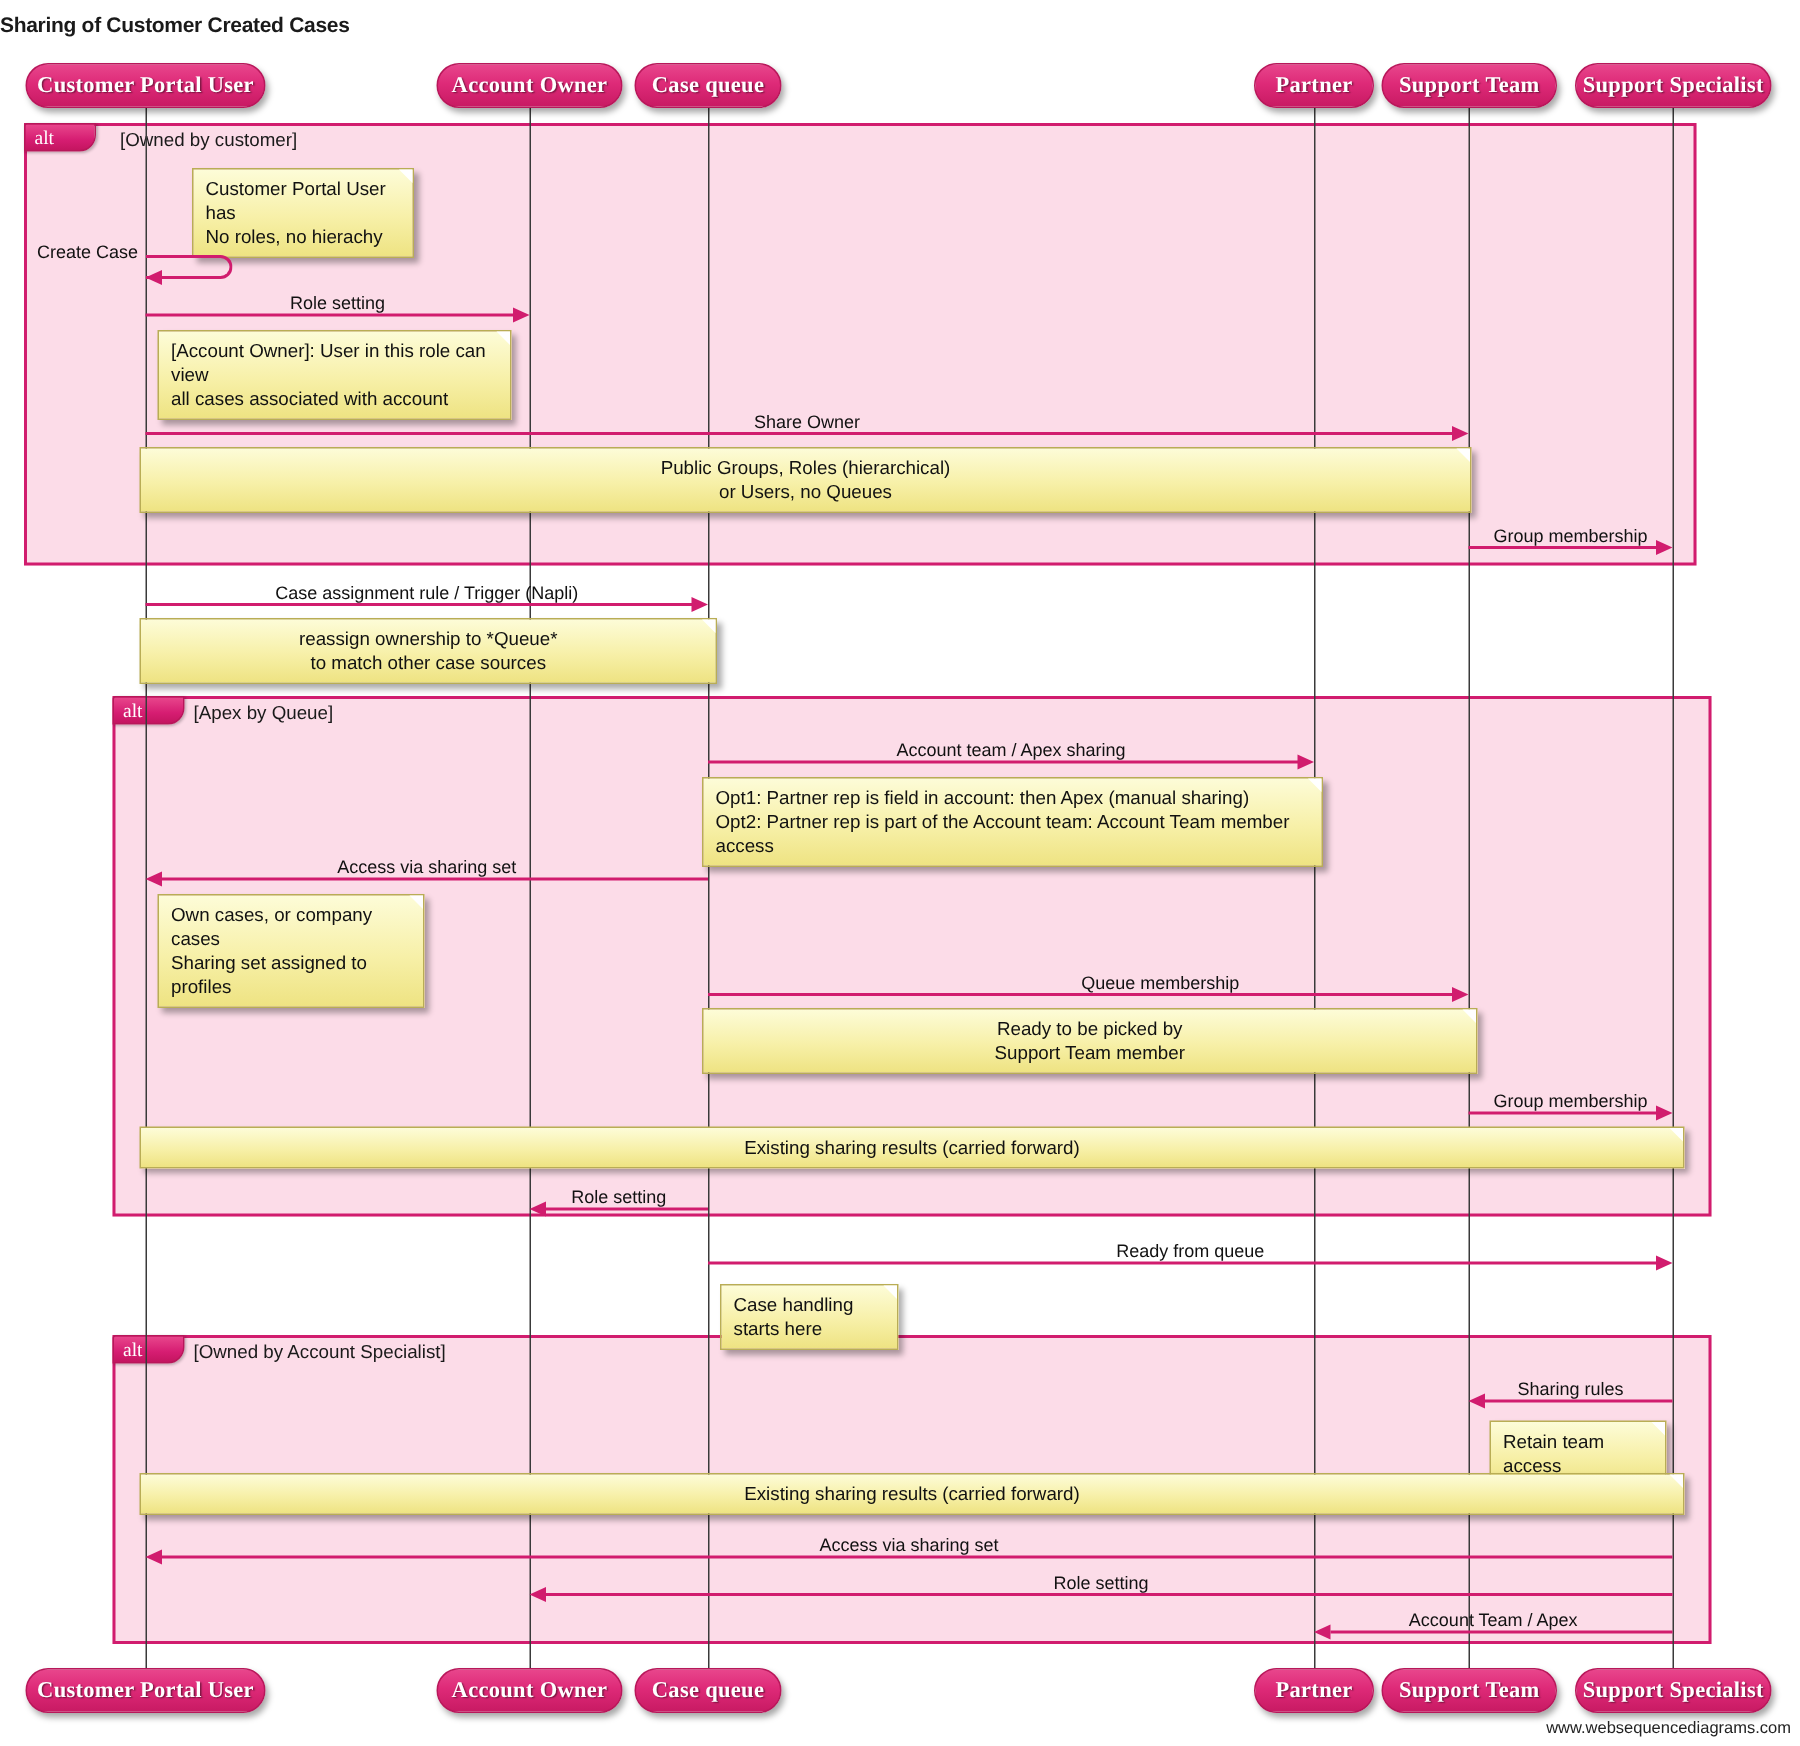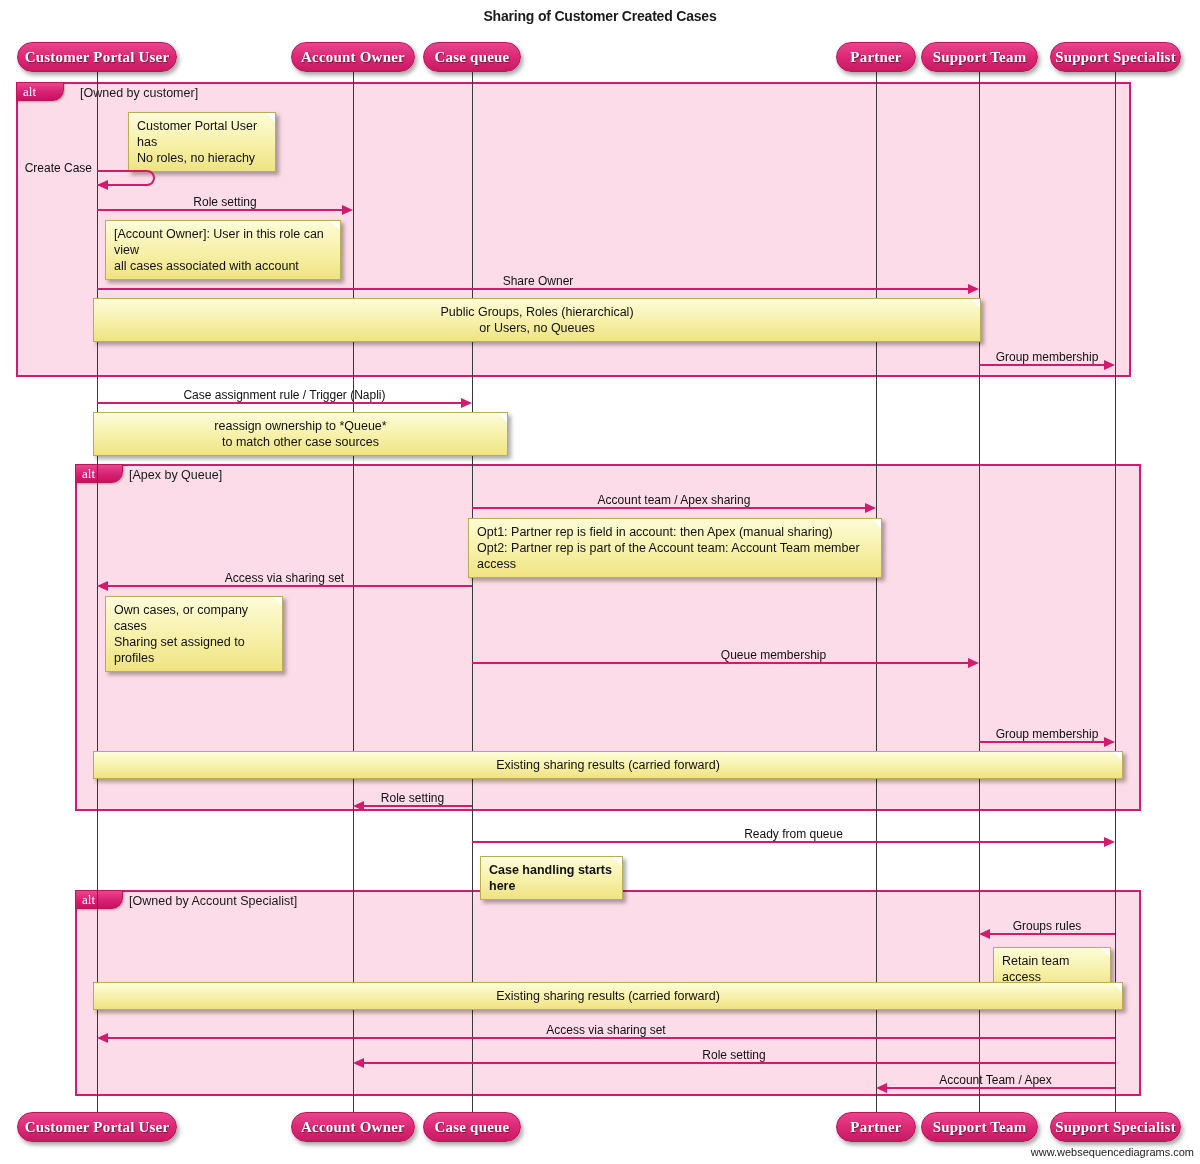--- a/index.html
+++ b/index.html
@@ -13,21 +13,21 @@
     width: 1200px;
     height: 1164px;
     background: #ffffff;
     overflow: hidden;
   }
   .diagram-title {
     position: absolute;
     top: 8px;
     left: 0;
     width: 1200px;
-    text-align: center;
+    text-align: left;
     font-size: 14px;
     font-weight: bold;
     color: #1a1a1a;
     font-family: "Liberation Sans", sans-serif;
     letter-spacing: -0.2px;
   }
   .watermark {
     position: absolute;
     right: 6px;
     bottom: 6px;
@@ -218,59 +218,61 @@
 or Users, no Queues<span class="dogear"></span></div>
 
   <div class="msg-label center" style="left:979px; top:350px; width:136px;">Group membership</div>
   <div class="msg-line" style="left:979px; top:364px; width:126px;"></div>
   <div class="arrowhead right" style="left:1104px; top:360px;"></div>
 
   <div class="msg-label center" style="left:97px; top:388px; width:375px;">Case assignment rule / Trigger (Napli)</div>
   <div class="msg-line" style="left:97px; top:402px; width:365px;"></div>
   <div class="arrowhead right" style="left:461px; top:398px;"></div>
 
-  <div class="note center" style="left:93px; top:412px; width:415px;">reassign ownership to *Queue*
+  <div class="note center" style="left:93px; top:412px; width:385px;">reassign ownership to *Queue*
 to match other case sources<span class="dogear"></span></div>
 
   <div class="msg-label center" style="left:472px; top:493px; width:404px;">Account team / Apex sharing</div>
   <div class="msg-line" style="left:472px; top:507px; width:394px;"></div>
   <div class="arrowhead right" style="left:865px; top:503px;"></div>
 
   <div class="note" style="left:468px; top:518px; width:414px;">Opt1: Partner rep is field in account: then Apex (manual sharing)
 Opt2: Partner rep is part of the Account team: Account Team member access<span class="dogear"></span></div>
 
   <div class="msg-label center" style="left:97px; top:571px; width:375px;">Access via sharing set</div>
   <div class="msg-line" style="left:108px; top:585px; width:364px;"></div>
   <div class="arrowhead left" style="left:97px; top:581px;"></div>
 
   <div class="note" style="left:105px; top:596px; width:178px;">Own cases, or company cases
 Sharing set assigned to profiles<span class="dogear"></span></div>
 
   <div class="msg-label center" style="left:472px; top:648px; width:507px;margin-left:48px;">Queue membership</div>
   <div class="msg-line" style="left:472px; top:662px; width:497px;"></div>
   <div class="arrowhead right" style="left:968px; top:658px;"></div>
 
+  <div class="note center" style="left:468px; top:672px; width:517px;">Ready to be picked by
+Support Team member<span class="dogear"></span></div>
 
   <div class="msg-label center" style="left:979px; top:727px; width:136px;">Group membership</div>
   <div class="msg-line" style="left:979px; top:741px; width:126px;"></div>
   <div class="arrowhead right" style="left:1104px; top:737px;"></div>
 
   <div class="note center" style="left:93px; top:751px; width:1030px;">Existing sharing results (carried forward)<span class="dogear"></span></div>
 
   <div class="msg-label center" style="left:353px; top:791px; width:119px;">Role setting</div>
   <div class="msg-line" style="left:364px; top:805px; width:108px;"></div>
   <div class="arrowhead left" style="left:353px; top:801px;"></div>
 
   <div class="msg-label center" style="left:472px; top:827px; width:643px;">Ready from queue</div>
   <div class="msg-line" style="left:472px; top:841px; width:633px;"></div>
   <div class="arrowhead right" style="left:1104px; top:837px;"></div>
 
-  <div class="note" style="left:480px; top:856px; width:143px;font-weight:bold;">Case handling starts here<span class="dogear"></span></div>
-
-  <div class="msg-label center" style="left:979px; top:919px; width:136px;">Groups rules</div>
+  <div class="note" style="left:480px; top:856px; width:119px;">Case handling starts here<span class="dogear"></span></div>
+
+  <div class="msg-label center" style="left:979px; top:919px; width:136px;">Sharing rules</div>
   <div class="msg-line" style="left:990px; top:933px; width:125px;"></div>
   <div class="arrowhead left" style="left:979px; top:929px;"></div>
 
   <div class="note" style="left:993px; top:947px; width:118px;">Retain team access<span class="dogear"></span></div>
 
   <div class="note center" style="left:93px; top:982px; width:1030px;">Existing sharing results (carried forward)<span class="dogear"></span></div>
 
   <div class="msg-label center" style="left:97px; top:1023px; width:1018px;">Access via sharing set</div>
   <div class="msg-line" style="left:108px; top:1037px; width:1007px;"></div>
   <div class="arrowhead left" style="left:97px; top:1033px;"></div>

